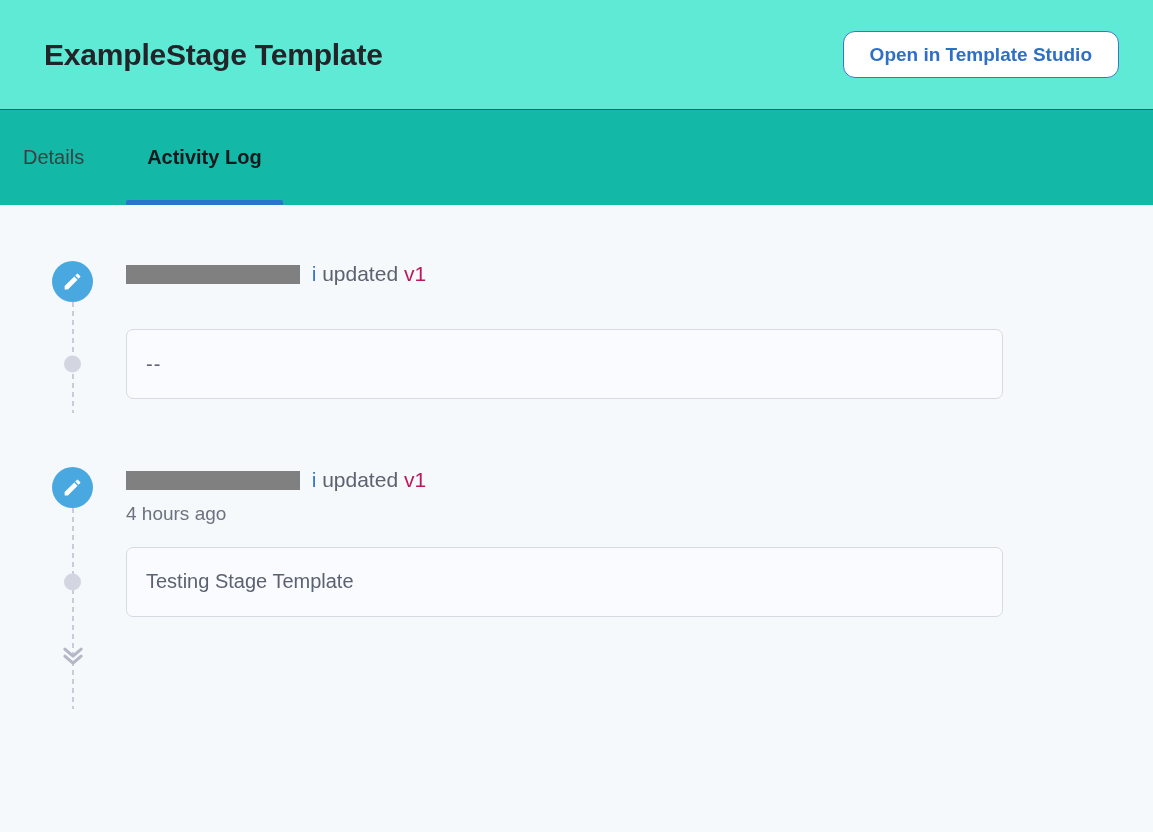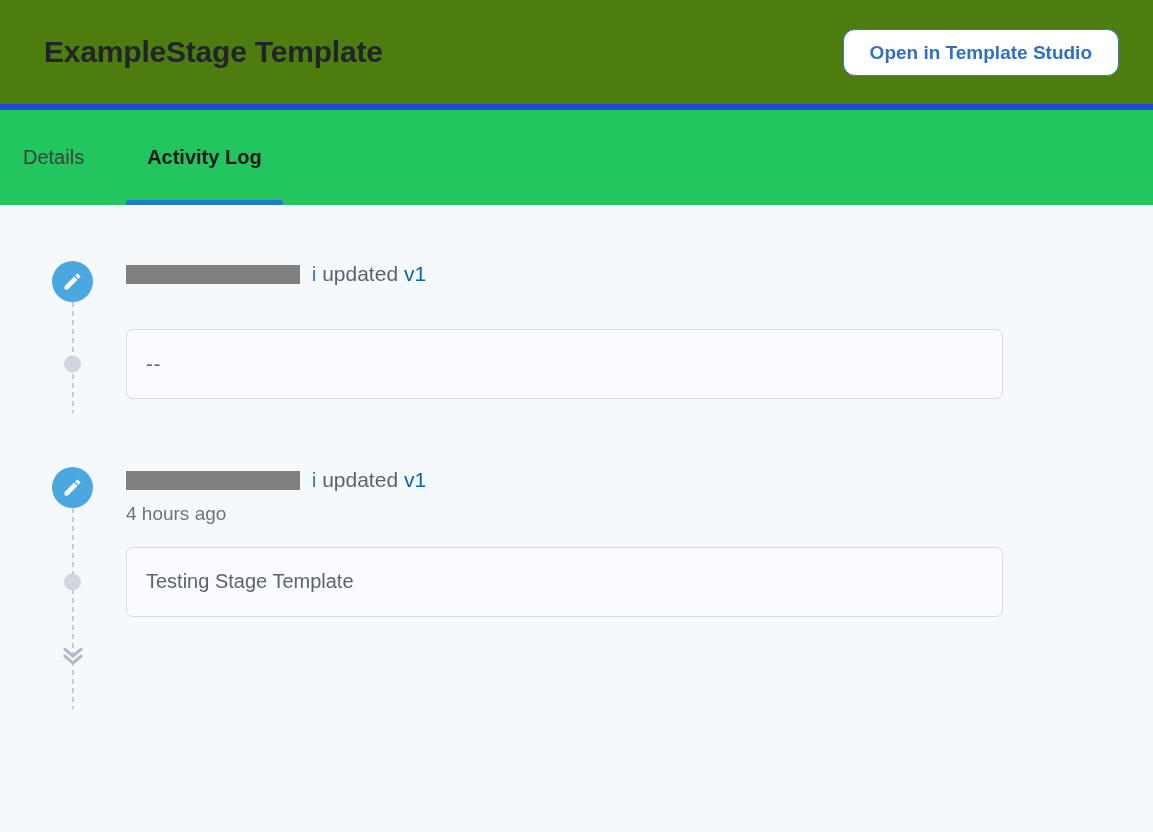--- a/index.html
+++ b/index.html
@@ -20,22 +20,22 @@
     height: 832px;
     position: relative;
     display: flex;
     flex-direction: column;
     background: #f6f9fc;
   }
 
   
   .header {
     height: 110px;
-    background: #4d7c0f;
-    border-bottom: 6px solid #1d4ed8;
+    background: #5eead4;
+    border-bottom: 1px solid #1d4ed8;
     display: flex;
     align-items: center;
     justify-content: space-between;
     padding: 0 34px 0 44px;
     flex: 0 0 auto;
   }
   .page-title {
     font-size: 30px;
     font-weight: bold;
     color: #22242a;
@@ -52,21 +52,21 @@
     font-family: "Liberation Sans", sans-serif;
     padding: 13px 26px;
     cursor: pointer;
     white-space: nowrap;
     line-height: 1;
   }
 
   
   .tabbar {
     height: 95px;
-    background: #22c55e;
+    background: #14b8a6;
     display: flex;
     align-items: flex-start;
     padding: 0 0 0 44px;
     flex: 0 0 auto;
     position: relative;
   }
   .tab {
     position: relative;
     height: 95px;
     display: flex;
@@ -156,21 +156,21 @@
   }
   .redacted-name .mask {
     position: absolute;
     left: 0;
     top: 3px;
     width: 174px;
     height: 19px;
     background: #808080;
   }
   .version-link {
-    color: #0369a1;
+    color: #be185d;
     cursor: pointer;
   }
   .timestamp {
     font-size: 19px;
     color: #6c727f;
     margin-top: 9px;
   }
 
   
   .comment-row {

